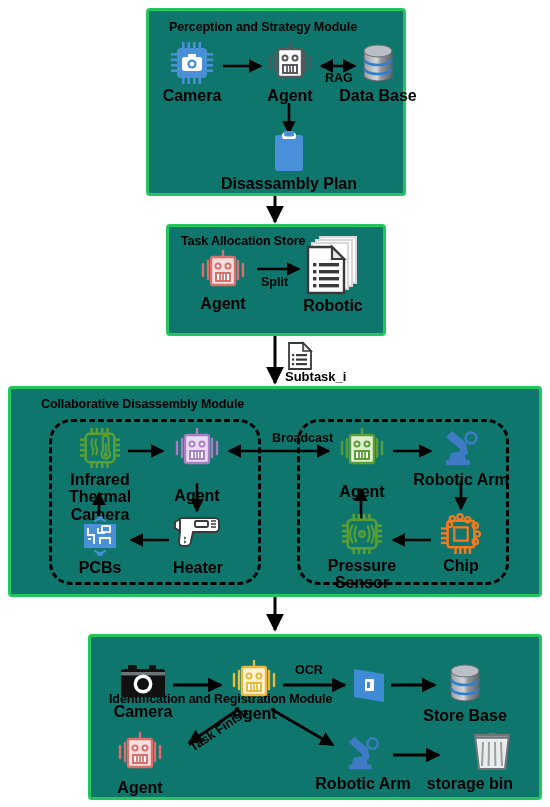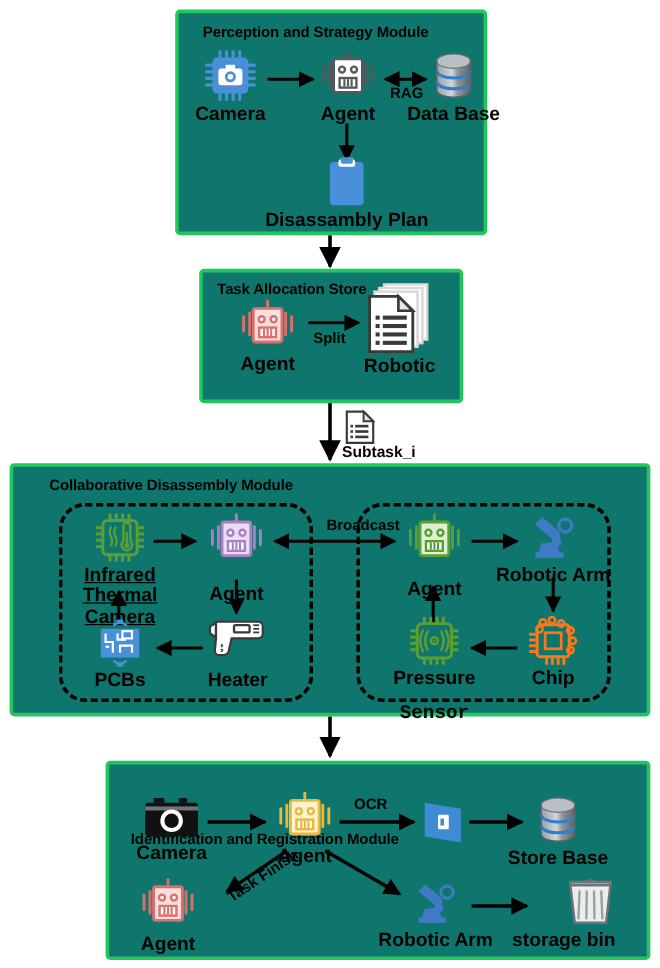--- a/index.html
+++ b/index.html
@@ -7,21 +7,21 @@
        font-family:"Liberation Sans","DejaVu Sans",sans-serif;color:#000;}
   #stage{position:relative;width:550px;height:807px;}
 
   .module{position:absolute;border:3px solid #22c55e;border-radius:4px;background:#0f766e;box-sizing:border-box;}
   .module-title{position:absolute;font-size:12.5px;font-weight:bold;letter-spacing:-0.1px;white-space:nowrap;}
 
   .dashbox{position:absolute;border:3px dashed #000;border-radius:22px;box-sizing:border-box;}
 
   .node{position:absolute;display:flex;flex-direction:column;align-items:center;}
   .node .cap{font-size:16px;font-weight:bold;text-align:center;line-height:1.08;margin-top:2px;white-space:nowrap;}
-  .cap.wrap{white-space:normal;text-decoration:underline;}
+  .cap.wrap{white-space:normal;}
 
   .lbl{position:absolute;font-size:12.5px;font-weight:bold;white-space:nowrap;}
 
   svg{display:block;overflow:visible;}
   .arrows{position:absolute;left:0;top:0;width:550px;height:807px;pointer-events:none;}
 </style>
 </head>
 <body>
 
 <div id="stage">
@@ -403,21 +403,21 @@
         <g stroke="#5a9e34" stroke-width="2.2" fill="none" stroke-linecap="round">
           <path d="M16,14 q-4,8 0,16"></path>
           <path d="M28,14 q4,8 0,16"></path>
           <path d="M12,13 q-5,9 0,18"></path>
           <path d="M32,13 q5,9 0,18"></path>
         </g>
         <circle cx="22" cy="22" r="3" fill="none" stroke="#5a9e34" stroke-width="2.2"></circle>
         <circle cx="22" cy="22" r="1" fill="#5a9e34"></circle>
       </svg>
       <div class="cap">Pressure</div>
-      <div class="cap" style="margin-top:12px;font-family:Liberation Mono, monospace;">Sensor</div>
+      <div class="cap" style="margin-top:0;">Sensor</div>
     </div>
 
     <div class="node" style="left:422px;top:124px;width:56px;">
       <svg width="42" height="42" viewBox="0 0 44 44">
         <g fill="#f4791f">
           <rect x="15" y="36" width="2.6" height="7"></rect>
             <rect x="20" y="36" width="2.6" height="7"></rect>
           <rect x="25" y="36" width="2.6" height="7"></rect>
             <rect x="30" y="36" width="2.6" height="7"></rect>
           <rect x="1" y="15" width="7" height="2.6"></rect>

